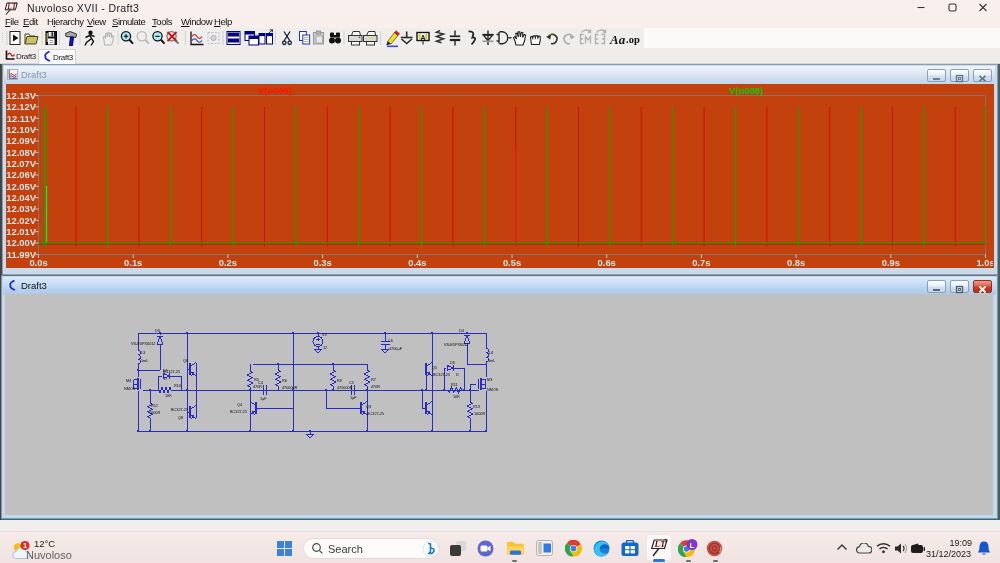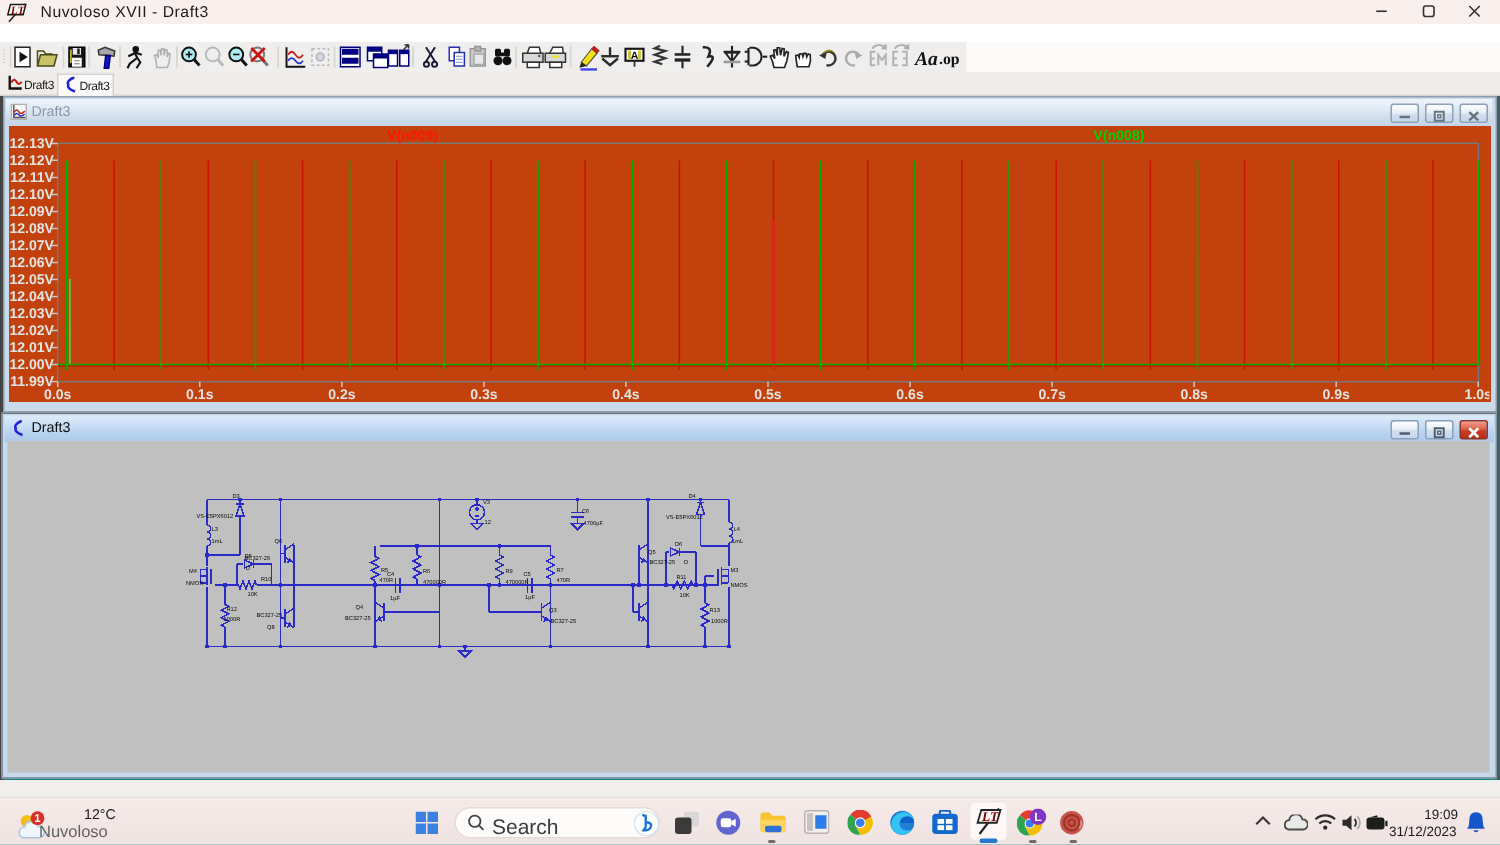--- a/index.html
+++ b/index.html
@@ -49,20 +49,30 @@
     <line x1="2" y1="13.5" x2="12.5" y2="1.5" stroke="#222" stroke-width="1.1"></line>
     <path d="M 3 2 L 13.2 2 L 11.4 8.8 L 1.2 8.8 Z" fill="#fff" stroke="#1a1a1a" stroke-width="1"></path>
     <text x="3.2" y="8" font-size="7.5" font-weight="bold" font-style="italic" fill="#8b0000" font-family="Liberation Serif">LT</text>
   </svg>
   <div id="titletext" class="abs">Nuvoloso XVII - Draft3</div>
   <svg class="abs" style="left:900px;top:0" width="100" height="16">
     <line x1="17.5" y1="7.5" x2="24.5" y2="7.5" stroke="#333" stroke-width="1.1"></line>
     <rect x="49" y="4" width="7" height="7" rx="1.5" fill="none" stroke="#333" stroke-width="1.1"></rect>
     <path d="M 79.5 4 L 86.5 11 M 86.5 4 L 79.5 11" stroke="#333" stroke-width="1.1"></path>
   </svg>
+  <div id="menubar" class="abs">
+    <span class="mi" style="left:5px"><u>F</u>ile</span>
+    <span class="mi" style="left:23px"><u>E</u>dit</span>
+    <span class="mi" style="left:47px">H<u>i</u>erarchy</span>
+    <span class="mi" style="left:87px"><u>V</u>iew</span>
+    <span class="mi" style="left:112px"><u>S</u>imulate</span>
+    <span class="mi" style="left:152px"><u>T</u>ools</span>
+    <span class="mi" style="left:181px"><u>W</u>indow</span>
+    <span class="mi" style="left:214px"><u>H</u>elp</span>
+  </div>
   <div id="toolbar" class="abs">
       <div id="toolbarL" class="abs"></div>
     </div>
 <svg class="abs" style="left:0;top:28px" width="660" height="20">
 <line x1="2.5" y1="33" x2="2.5" y2="43" stroke="#d0cdca" stroke-width="1" stroke-dasharray="1,1" transform="translate(0,-28)"></line>
 <g transform="translate(0,-28)">
         <line x1="7" y1="31" x2="7" y2="45" stroke="#d8d5d2" stroke-width="1.2"></line>
       </g>
 <g transform="translate(0,-28)">
         <line x1="42.3" y1="31" x2="42.3" y2="45" stroke="#d8d5d2" stroke-width="1.2"></line>
@@ -666,34 +676,34 @@
     </div>
   </div>
   <div id="statusbar" class="abs"></div>
   <div id="taskbar" class="abs">
     <svg style="position:absolute;left:12px;top:7px" width="22" height="22">
       <circle cx="6" cy="8.5" r="4.2" fill="#f5bf19"></circle>
       <path d="M 3.5 19.5 a 3.6 3.6 0 0 1 0.8 -7.1 a 4.8 4.8 0 0 1 9.3 -0.4 a 3.2 3.2 0 0 1 0.4 7.5 Z" fill="#eef5fc" stroke="#a9c3dd" stroke-width="1"></path>
       <circle cx="13" cy="6.5" r="4.6" fill="#d93025"></circle>
       <text x="13" y="9.2" font-size="7.5" font-weight="bold" fill="#fff" text-anchor="middle" font-family="Liberation Sans">1</text>
     </svg>
-    <div style="position:absolute;left:34px;top:5.5px;font-size:9.5px;color:#1a1a1a;margin-left:22px;">12°C</div>
+    <div style="position:absolute;left:34px;top:5.5px;font-size:9.5px;color:#1a1a1a;">12°C</div>
     <div style="position:absolute;left:26px;top:16.5px;font-size:11px;color:#5f5f5f;">Nuvoloso</div>
     <svg style="position:absolute;left:277px;top:9px" width="15" height="15">
       <rect x="0" y="0" width="7" height="7" fill="#3b82e0"></rect>
         <rect x="8" y="0" width="7" height="7" fill="#3b82e0"></rect>
       <rect x="0" y="8" width="7" height="7" fill="#3b82e0"></rect>
         <rect x="8" y="8" width="7" height="7" fill="#3b82e0"></rect>
     </svg>
     <div style="position:absolute;left:303px;top:6px;width:137px;height:21px;border-radius:11px;background:#fdfcfb;border:1px solid #e5dcd7;"></div>
     <svg style="position:absolute;left:311px;top:10px" width="13" height="13">
       <circle cx="5.5" cy="5.5" r="3.8" fill="none" stroke="#444" stroke-width="1.2"></circle>
         <line x1="8.3" y1="8.3" x2="11.3" y2="11.3" stroke="#444" stroke-width="1.2"></line>
     </svg>
-    <div style="position:absolute;left:328px;top:11px;font-size:14px;color:#3c3c3c;">Search</div>
+    <div style="position:absolute;left:328px;top:11px;font-size:11px;color:#3c3c3c;">Search</div>
     <svg style="position:absolute;left:422px;top:8px" width="18" height="18">
       <circle cx="9" cy="9" r="8" fill="#fff" stroke="#d0e2f4" stroke-width="0.8"></circle>
       <path d="M 6.2 3.2 L 8.5 4 L 8.5 11.5 M 8.5 8 Q 12.8 8.5 12 11 Q 11 14 7 13.5 L 8.5 11.5" fill="none" stroke="#1a73d8" stroke-width="1.6"></path>
     </svg>
     <svg style="position:absolute;left:450px;top:9px" width="17" height="16">
       <rect x="6" y="0" width="10" height="10" rx="2" fill="#d8d8d8"></rect>
       <rect x="0" y="4" width="11" height="11" rx="2" fill="#3a3a3a"></rect>
     </svg>
     <svg style="position:absolute;left:477px;top:8px" width="17" height="17">
       <circle cx="8.5" cy="8.5" r="8" fill="#6264cf"></circle>

